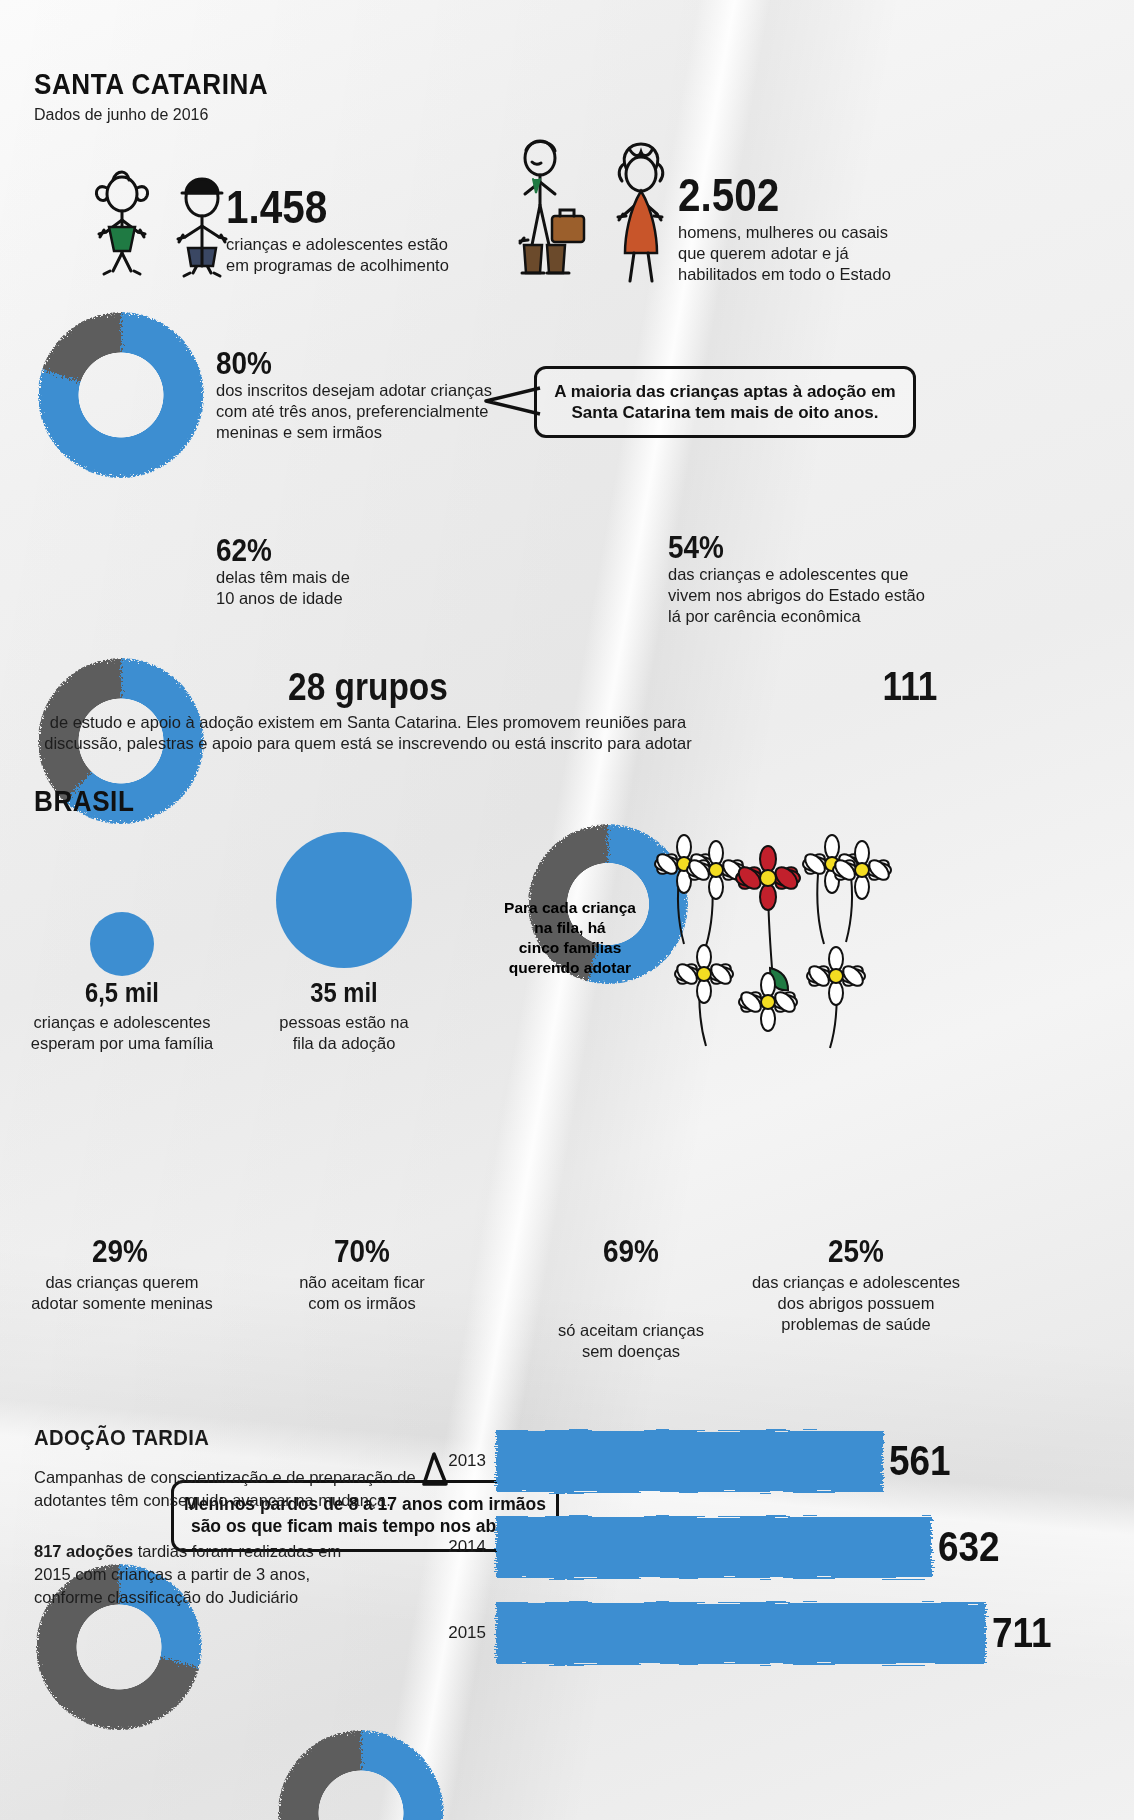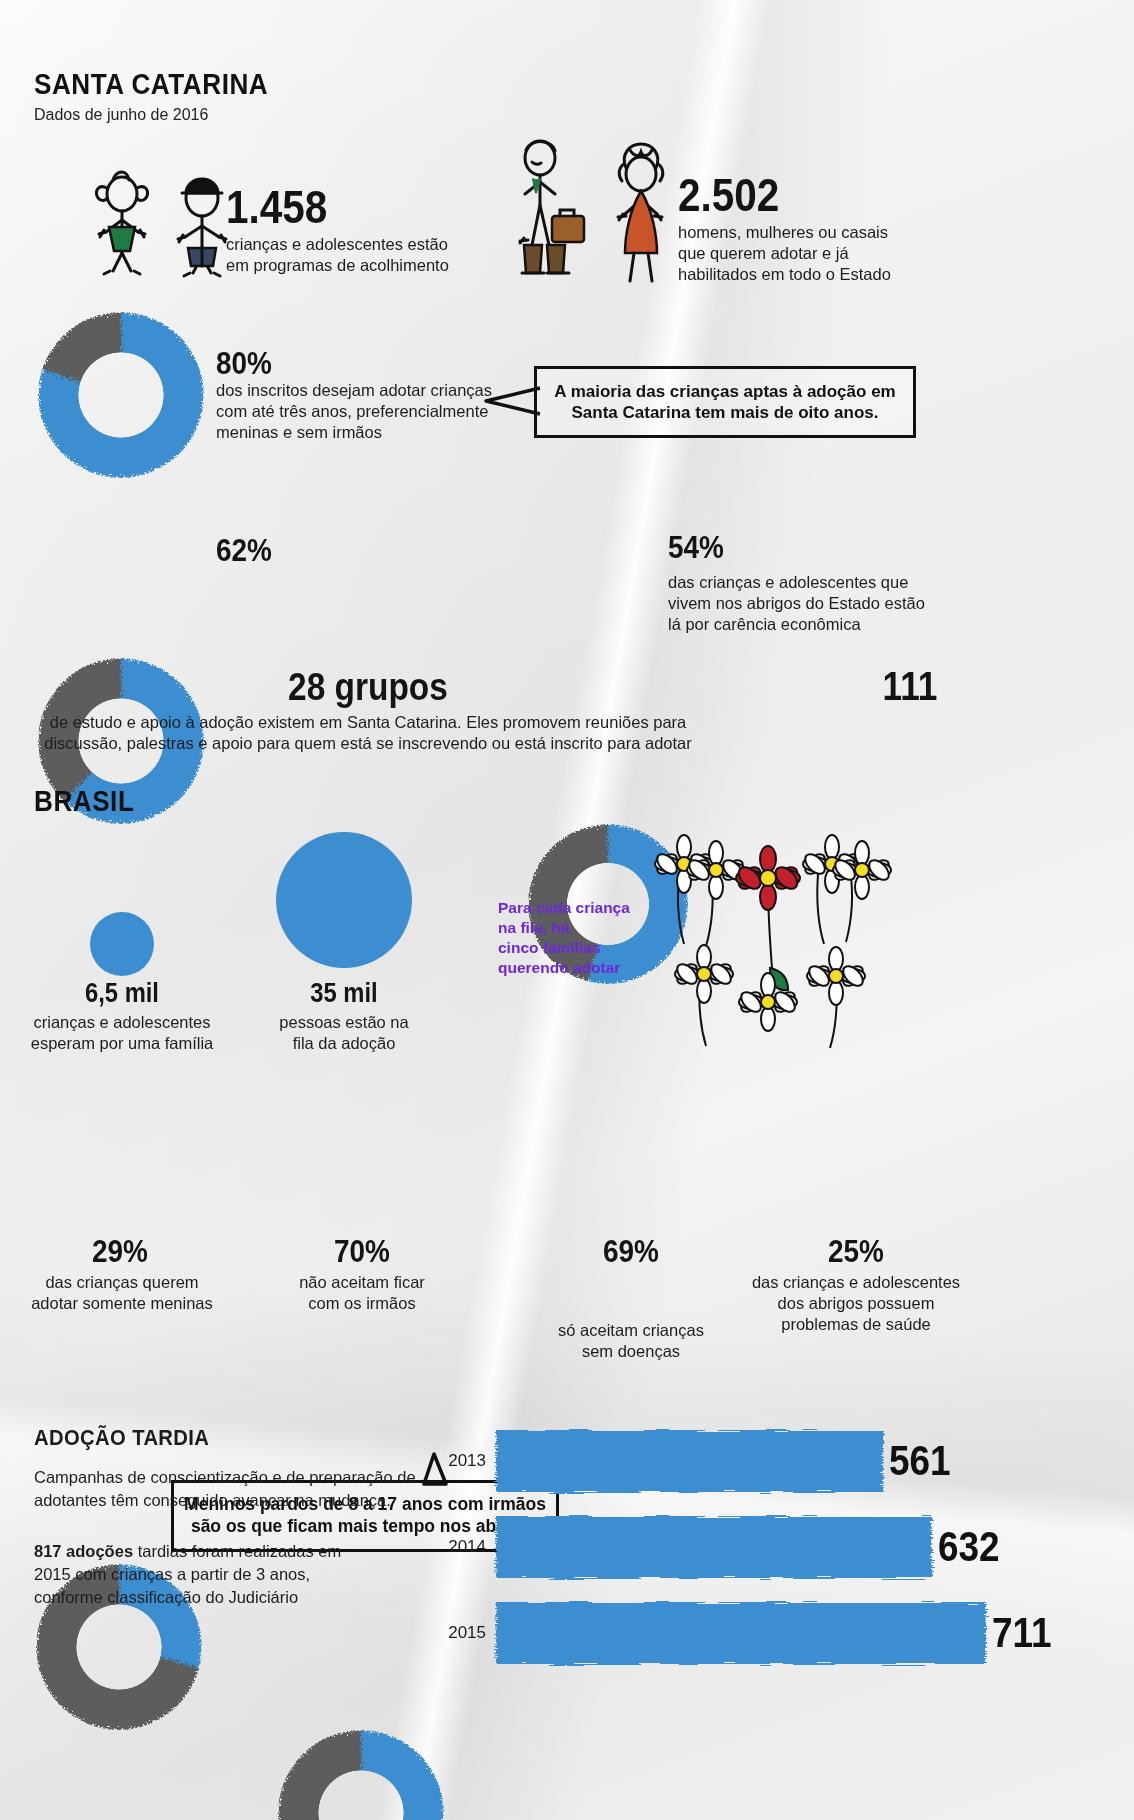--- a/index.html
+++ b/index.html
@@ -38,21 +38,21 @@
   .donut{position:relative;}
   .donut .ring{
     position:absolute;inset:0;border-radius:50%;
     -webkit-mask:radial-gradient(circle at 50% 50%, transparent 0 36%, #000 36.5% 100%);
             mask:radial-gradient(circle at 50% 50%, transparent 0 36%, #000 36.5% 100%);
     filter:url(#rough);
   }
 
   
   .bubble{
-    position:absolute;border:3px solid #111;border-radius:0;
+    position:absolute;border:3px solid #111;border-radius:12px;
     background:rgba(255,255,255,.25);
     font-weight:bold;line-height:1.25;color:#111;
     display:flex;align-items:center;justify-content:center;text-align:center;
   }
 
   
   .barrow{position:absolute;display:flex;align-items:center;}
   .barlbl{font-size:17px;color:#1d1d1d;width:46px;text-align:right;margin-right:10px;}
   .bar{height:62px;background:#3d8ed1;filter:url(#barrough);}
   .barval{font-weight:bold;font-size:42px;color:#111;margin-left:6px;
@@ -176,26 +176,30 @@
     </div>
   </div>
   <svg class="fig" style="left:482px;top:384px;" width="62" height="34" viewBox="0 0 62 34">
     <path d="M58 4L4 17l54 13" fill="none" stroke="#111" stroke-width="3.5" stroke-linejoin="round"></path>
   </svg>
 
   <div class="abs donut" style="left:38px;top:492px;width:166px;height:166px;">
     <div class="ring" style="background: conic-gradient(rgb(61, 142, 209) 0deg, rgb(61, 142, 209) 223.2deg, rgb(93, 93, 93) 223.2deg, rgb(93, 93, 93) 360deg);"></div>
   </div>
   <div class="abs pct" style="left:216px;top:535px;">62%</div>
+  <div class="abs body" style="left:216px;top:567px;width:280px;">
+    <div>delas têm mais de</div>
+    <div>10 anos de idade</div>
+  </div>
 
   <div class="abs donut" style="left:528px;top:492px;width:160px;height:160px;">
     <div class="ring" style="background: conic-gradient(rgb(61, 142, 209) 0deg, rgb(61, 142, 209) 194.4deg, rgb(93, 93, 93) 194.4deg, rgb(93, 93, 93) 360deg);"></div>
   </div>
   <div class="abs pct" style="left:668px;top:532px;">54%</div>
-  <div class="abs body" style="left:668px;top:564px;width:310px;margin-top:8px;">
+  <div class="abs body" style="left:668px;top:564px;width:310px;">
     <div>das crianças e adolescentes que</div>
     <div>vivem nos abrigos do Estado estão</div>
     <div>lá por carência econômica</div>
   </div>
 
   <div class="abs bignum c" style="left:40px;top:668px;width:656px;text-align:center;font-size:38px;">28 grupos</div>
   <div class="abs body c" style="left:40px;top:712px;width:656px;">
     <div>de estudo e apoio à adoção existem em Santa Catarina. Eles promovem reuniões para</div>
     <div>discussão, palestras e apoio para quem está se inscrevendo ou está inscrito para adotar</div>
   </div>
@@ -211,21 +215,21 @@
     <div>esperam por uma família</div>
   </div>
 
   <div class="circ" style="left:276px;top:832px;width:136px;height:136px;"></div>
   <div class="abs bignum c" style="left:248px;top:980px;width:192px;text-align:center;font-size:27px;">35 mil</div>
   <div class="abs body c" style="left:248px;top:1012px;width:192px;">
     <div>pessoas estão na</div>
     <div>fila da adoção</div>
   </div>
 
-  <div class="abs" style="left:498px;top:898px;width:144px;text-align:left;font-weight:bold;font-size:15.5px;line-height:1.3;color:#6d28d9;">
+  <div class="abs" style="left:498px;top:898px;width:144px;text-align:center;font-weight:bold;font-size:15.5px;line-height:1.3;color:#000000;">
     <div>Para cada criança</div>
     <div>na fila, há</div>
     <div>cinco famílias</div>
     <div>querendo adotar</div>
   </div>
 
   <svg class="fig" style="left:640px;top:826px;" width="270" height="236" viewBox="0 0 270 236">
     <defs>
       <g id="daisy">
         <g stroke="#111" stroke-width="2" fill="#fff">

